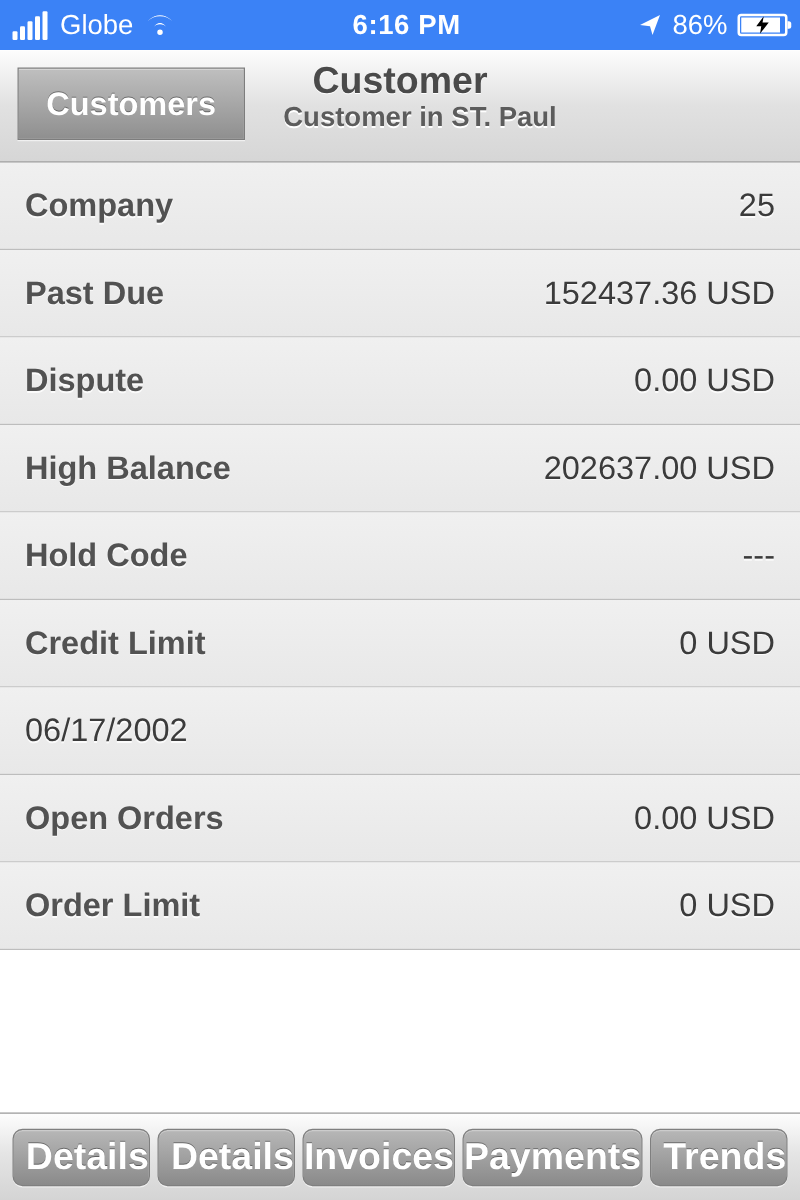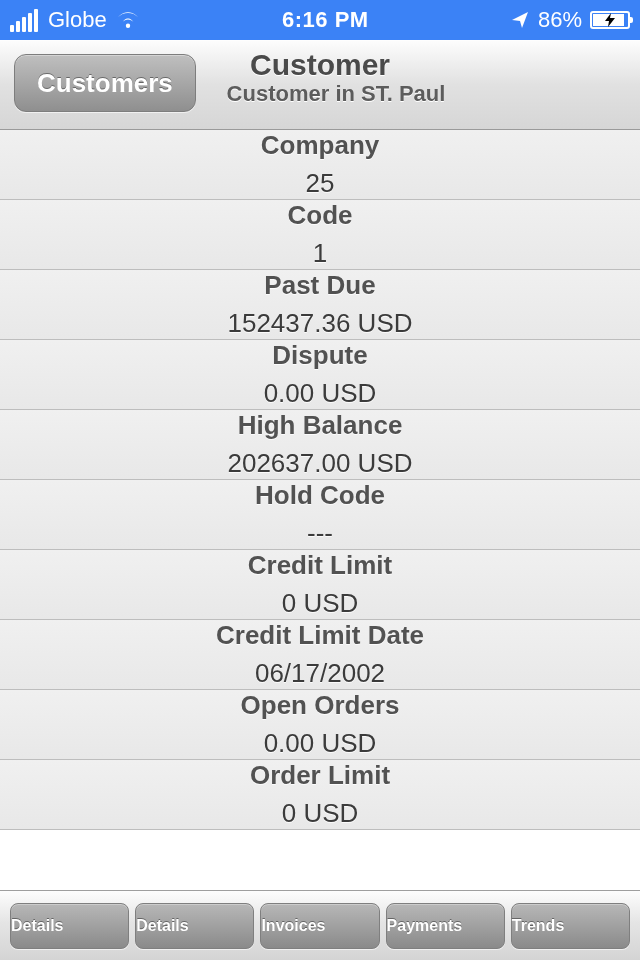--- a/index.html
+++ b/index.html
@@ -58,21 +58,21 @@
     color: #5c5c5c;
     text-shadow: 0 1px 0 #fff;
     margin-top: -1px;
     padding-left: 32px;
   }
   .back-btn {
     position:absolute;
     left:14px; top:14px;
     height:58px;
     padding: 0 22px;
-    border-radius: 12px;
+    border-radius: 0;
     border:1px solid #7d7d7d;
     background: linear-gradient(#bfbfbf, #8f8f8f);
     box-shadow: inset 0 1px 0 rgba(255,255,255,0.35), 0 1px 0 rgba(255,255,255,0.6);
     color:#fff;
     font-size:26px;
     font-weight:700;
     text-shadow: 0 -1px 0 rgba(0,0,0,0.4);
     display:flex; align-items:center;
     cursor:pointer;
   }
@@ -84,21 +84,20 @@
     background: #fff;
   }
   .row {
     height: 70px;
     padding: 0 20px;
     display:flex;
     align-items:center;
     justify-content: space-between;
     border-bottom: 1px solid #bdbdbd;
     background: linear-gradient(#f0f0f0, #e8e8e8);
-    flex-direction: column;
   }
   .row-label {
     font-size: 26px;
     font-weight: 700;
     color: #525252;
     text-shadow: 0 1px 0 rgba(255,255,255,0.8);
   }
   .row-value {
     font-size: 26px;
     font-weight: 400;
@@ -118,24 +117,24 @@
     gap: 6px;
   }
   .tab {
     flex:1;
     height: 46px;
     border-radius: 8px;
     border:1px solid #7f7f7f;
     background: linear-gradient(#b7b7b7, #8a8a8a);
     box-shadow: inset 0 1px 0 rgba(255,255,255,0.3), 0 1px 0 rgba(255,255,255,0.6);
     color:#fff;
-    font-size:16px;
+    font-size:30px;
     font-weight:700;
     text-shadow: 0 -1px 0 rgba(0,0,0,0.4);
-    display:flex; align-items:center; justify-content:flex-start;
+    display:flex; align-items:center; justify-content:flex-end;
     cursor:pointer;
   }
 </style>
 </head>
 <body>
 
 <div class="status-bar">
   <div class="status-left">
     <span class="signal">
       <span></span>
@@ -179,45 +178,40 @@
   <div class="title">Customer</div>
   <div class="subtitle">Customer in ST. Paul</div>
 </div>
 
 <div class="content">
   <div class="row">
     <span class="row-label">Company</span>
     <span class="row-value">25</span>
   </div>
   <div class="row">
-    <span class="row-label">Code</span>
-    <span class="row-value">1</span>
-  </div>
-  <div class="row">
     <span class="row-label">Past Due</span>
     <span class="row-value">152437.36 USD</span>
   </div>
   <div class="row">
     <span class="row-label">Dispute</span>
     <span class="row-value">0.00 USD</span>
   </div>
   <div class="row">
     <span class="row-label">High Balance</span>
     <span class="row-value">202637.00 USD</span>
   </div>
   <div class="row">
     <span class="row-label">Hold Code</span>
     <span class="row-value">---</span>
   </div>
   <div class="row">
     <span class="row-label">Credit Limit</span>
     <span class="row-value">0 USD</span>
   </div>
   <div class="row">
-    <span class="row-label">Credit Limit Date</span>
     <span class="row-value">06/17/2002</span>
   </div>
   <div class="row">
     <span class="row-label">Open Orders</span>
     <span class="row-value">0.00 USD</span>
   </div>
   <div class="row">
     <span class="row-label">Order Limit</span>
     <span class="row-value">0 USD</span>
   </div>

